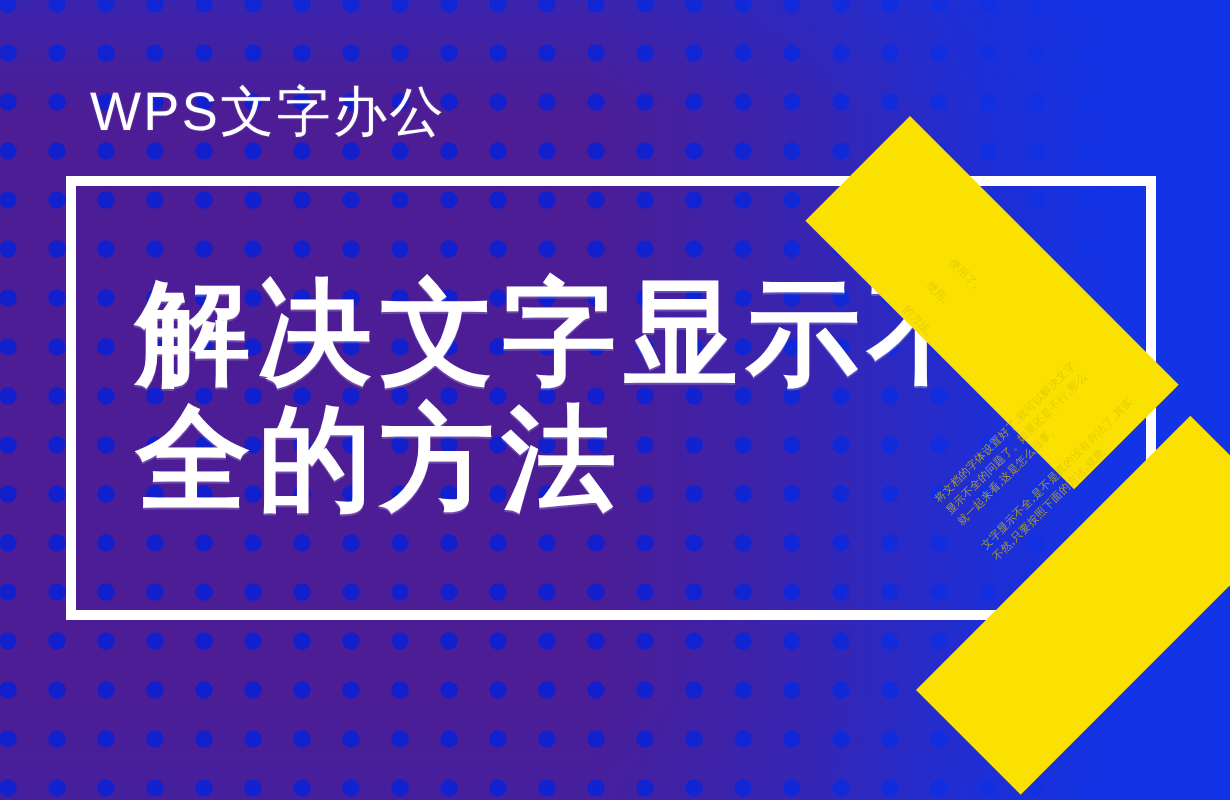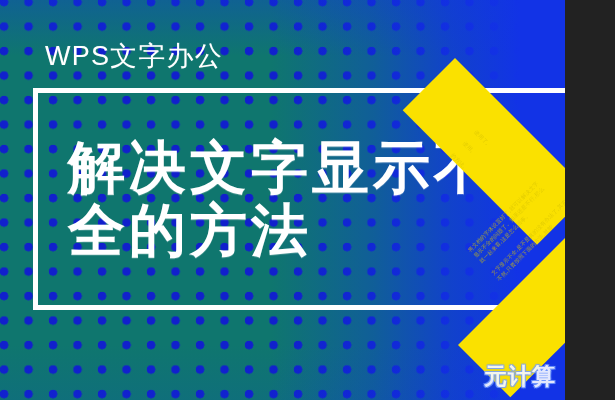--- a/index.html
+++ b/index.html
@@ -3,24 +3,24 @@
 <meta charset="utf-8">
 <title>WPS Tutorial Cover</title>
 <style>
   html, body {
     margin: 0;
     padding: 0;
     background: #222;
   }
   #stage {
     position: relative;
-    width: 565px;
+    width: 615px;
     height: 400px;
     overflow: hidden;
-    background: #0f766e;
+    background: #4c1d95;
     font-family: "Liberation Sans", "DejaVu Sans", sans-serif;
     user-select: none;
   }
 
   
   .dot-layer {
     position: absolute;
     inset: 0;
     background-image: radial-gradient(circle at 6px 6px, #1120CC 4.1px, rgba(17,32,204,0) 4.6px);
     background-size: 24.5px 24.5px;
@@ -184,15 +184,14 @@
 
 的方法,</div>
     <div class="chev-text t2">将文档的字体设置好了,就可以解决文字
 显示不全的问题了。如果还是不行,那么
 就一起来看,这是怎么回事。
 
 文字显示不全,是不是真的没有办法了,其实
 不然,只要按照下面的方法,就能</div>
   </div>
 
-  <div class="watermark">元计算</div>
 
 </div>
 
 </body></html>

